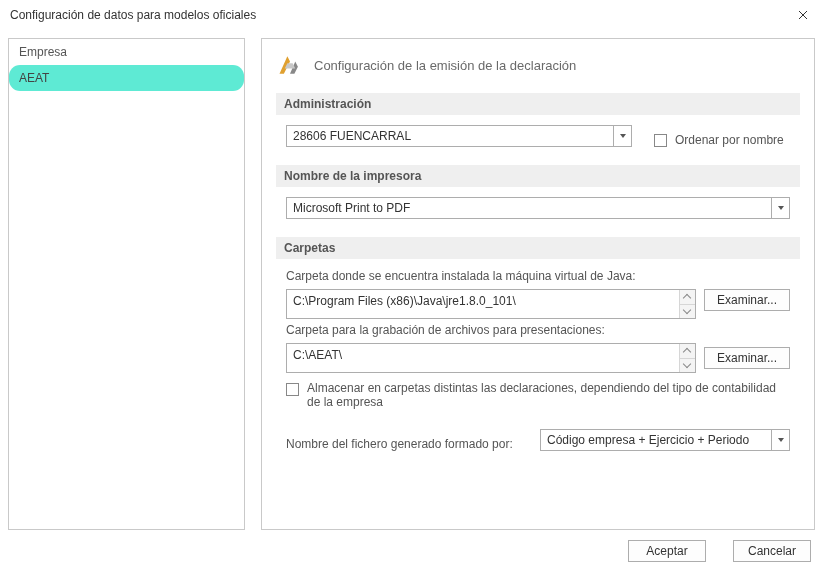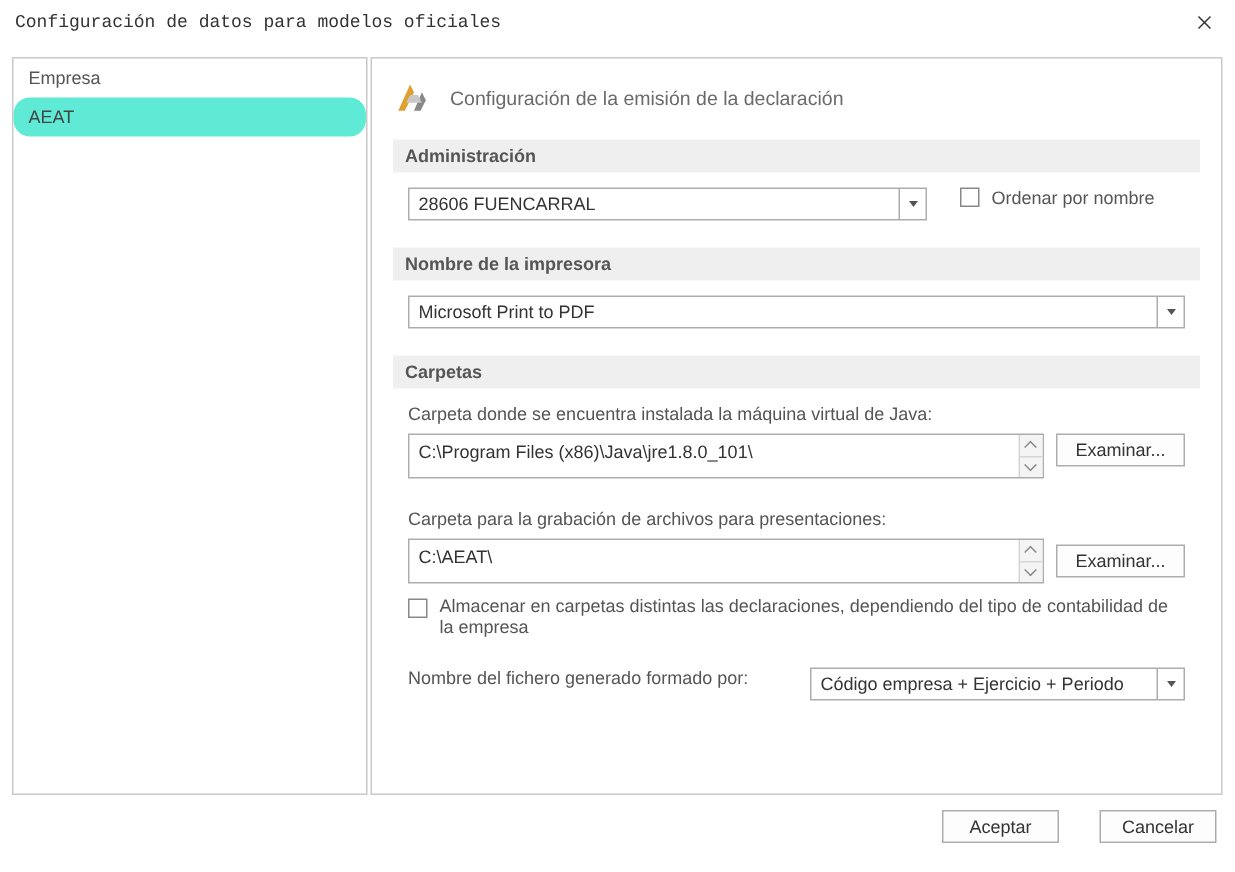--- a/index.html
+++ b/index.html
@@ -12,32 +12,31 @@
     width: 823px;
     height: 581px;
     overflow: hidden;
   }
   .titlebar {
     height: 30px;
     display: flex;
     align-items: center;
     padding: 0 8px 0 10px;
     background: #fff;
-    font-family: Liberation Mono, monospace;
   }
   .titlebar .title { flex: 1; color: #333; }
   .titlebar .close {
     width: 24px; height: 24px;
     display: flex; align-items: center; justify-content: center;
     color: #333;
   }
 
   .container {
     display: flex;
-    gap: 2px;
+    gap: 16px;
     padding: 8px 8px 0 8px;
     height: 500px;
   }
   .sidebar {
     width: 237px;
     border: 1px solid #c9c9c9;
     background: #fff;
   }
   .sidebar-row {
     height: 26px;
@@ -70,21 +69,21 @@
   .section-header {
     background: #efefef;
     padding: 4px 8px;
     color: #555;
     margin-bottom: 10px;
     font-weight: bold;
   }
   .section { margin-bottom: 18px; }
   .section-body { padding: 0 10px; }
 
-  .row { display: flex; align-items: flex-start; gap: 8px; }
+  .row { display: flex; align-items: flex-end; gap: 8px; }
 
   .field-label { color: #555; margin-bottom: 6px; }
 
   .dropdown {
     border: 1px solid #adadad;
     height: 22px;
     display: flex;
     align-items: center;
     background: #fff;
   }
@@ -231,21 +230,21 @@
             <span class="caret"></span>
           </div>
         </div>
       </div>
     </div>
 
     <div class="section" style="margin-bottom:0">
       <div class="section-header">Carpetas</div>
       <div class="section-body">
         <div class="field-label">Carpeta donde se encuentra instalada la máquina virtual de Java:</div>
-        <div class="row" style="align-items:flex-start;margin-bottom:20px">
+        <div class="row" style="align-items:flex-start;margin-bottom:4px">
           <div class="textbox">
             <div class="tb-text">C:\Program Files (x86)\Java\jre1.8.0_101\</div>
             <div class="spin-col">
               <div class="spin-btn">
                   <span class="chev-up"></span>
                 </div>
               <div class="spin-btn">
                   <span class="chev-down"></span>
                 </div>
             </div>

